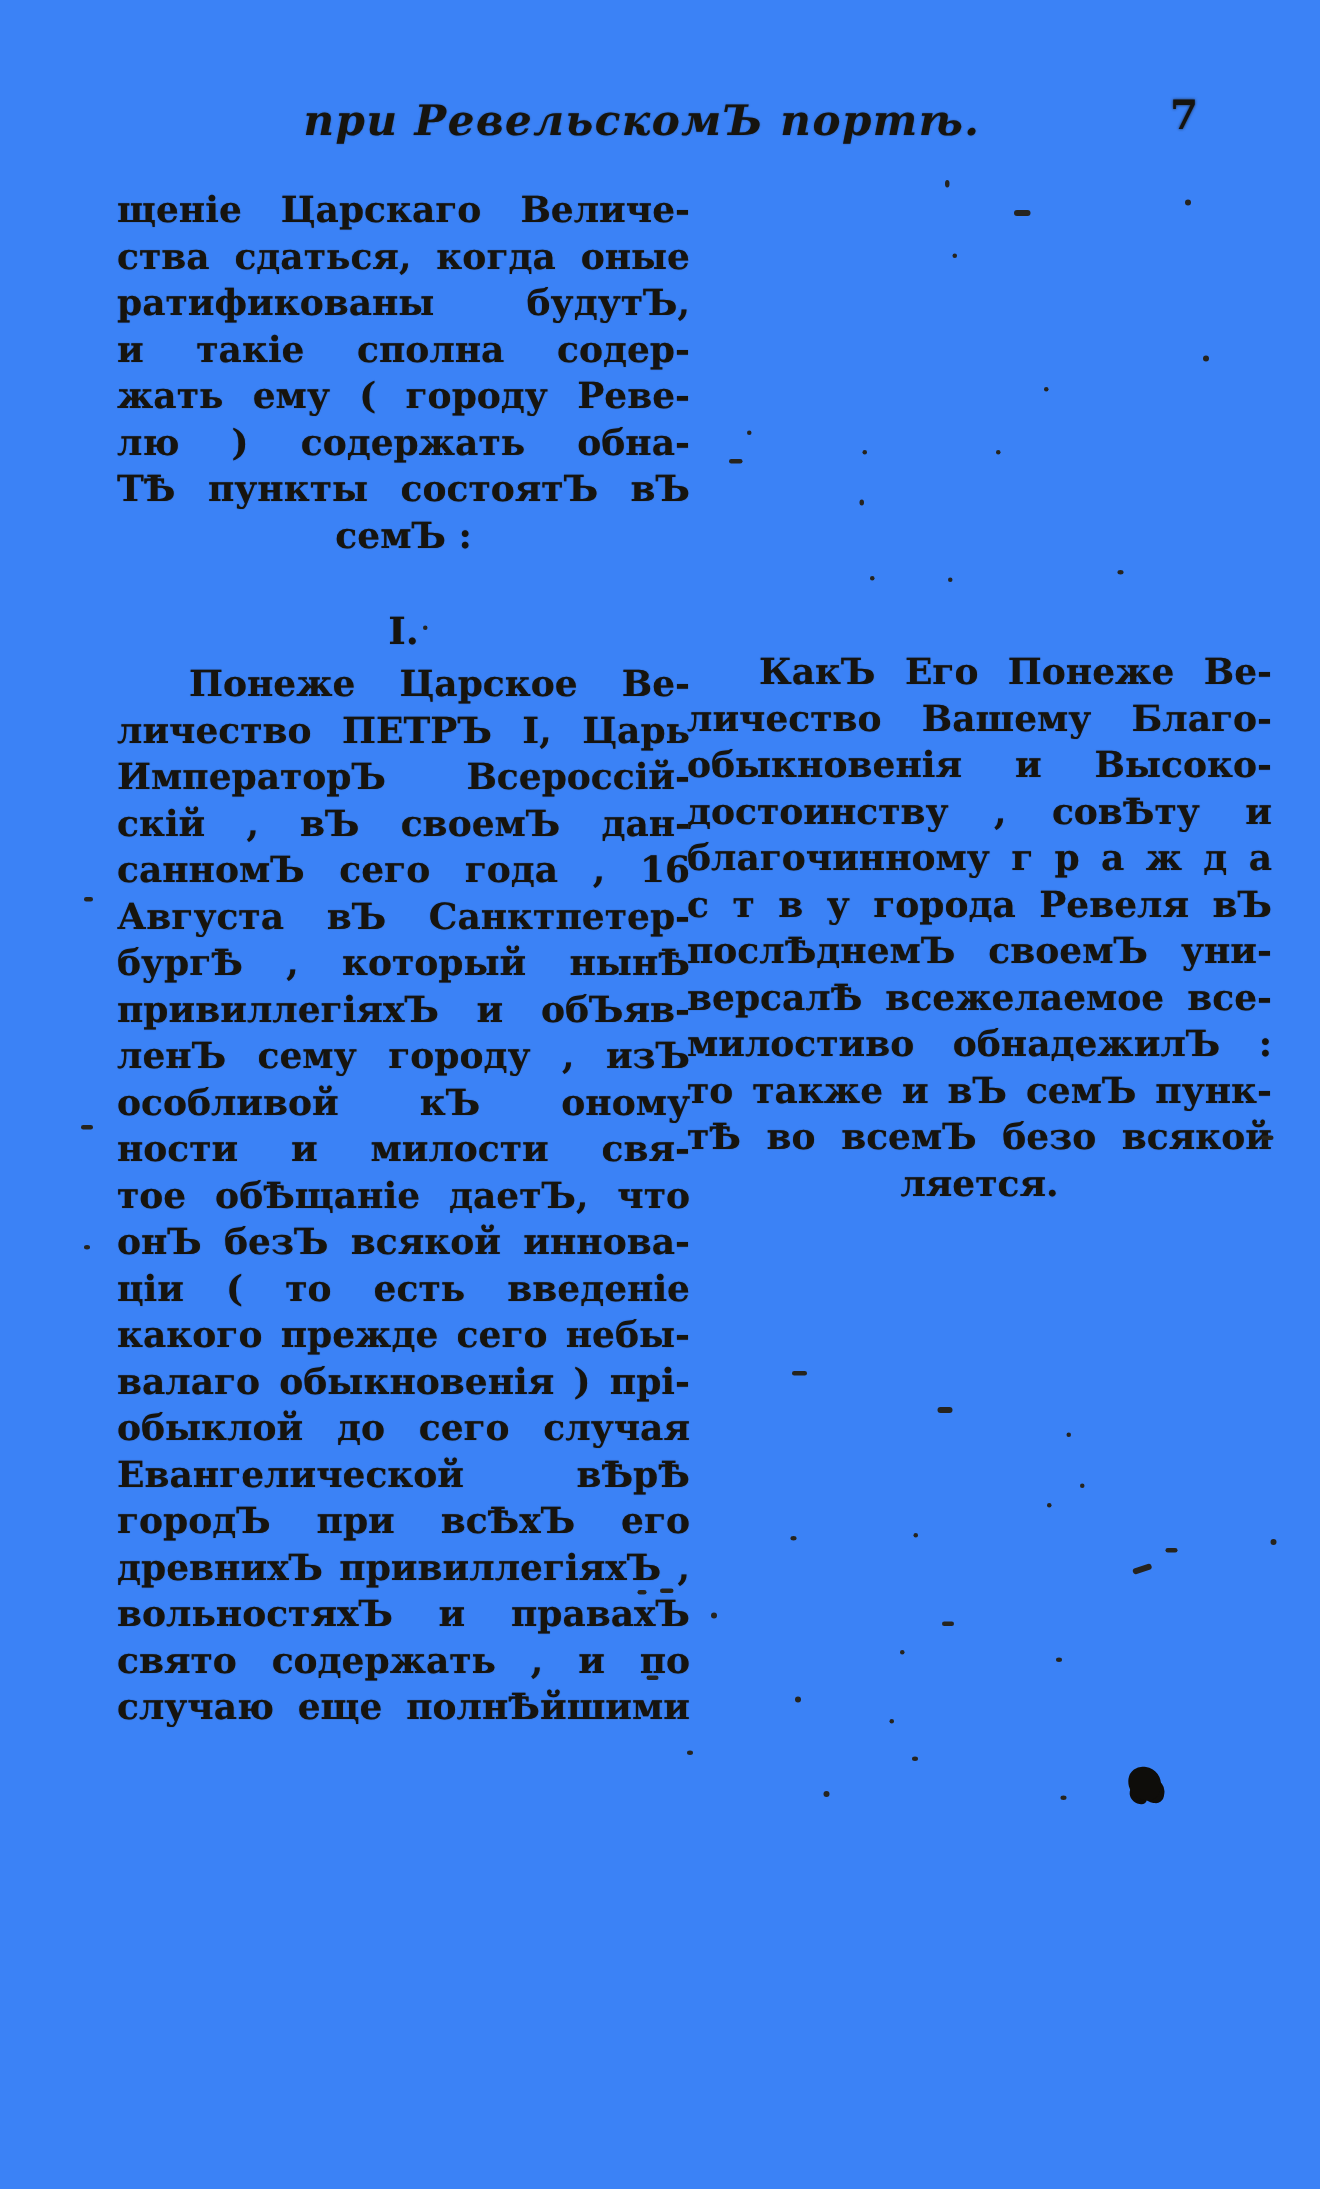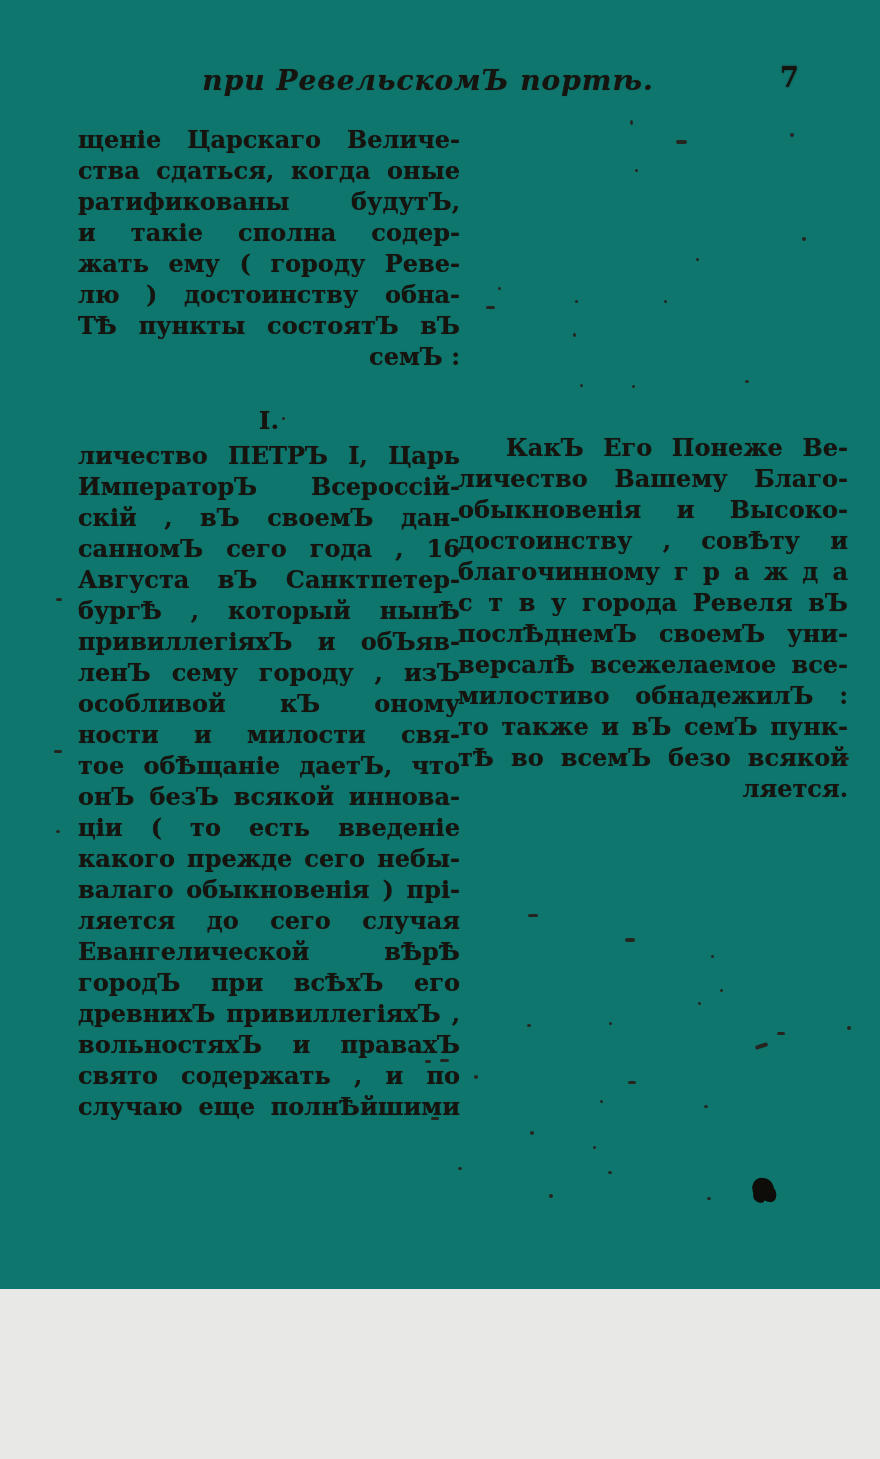--- a/index.html
+++ b/index.html
@@ -1,20 +1,20 @@
 <!DOCTYPE html>
 <html><head>
 <meta charset="utf-8">
 <style>
   html,body{margin:0;padding:0;background:#e8e8e6;}
   .page{
     position:relative;
-    width:880px;height:1289px;
+    width:880px;height:1459px;
     margin:0 auto;
-    background:#0f766e;
+    background:#3b82f6;
     font-family:"DejaVu Serif", serif;
     color:#16140f;
     overflow:hidden;
   }
   .running-header{
     position:absolute;top:64px;left:78px;width:700px;
     text-align:center;
     font-style:italic;font-weight:700;font-size:28px;line-height:34px;
     letter-spacing:1px;
     text-shadow:0 0 1px rgba(20,18,12,.55);
@@ -28,21 +28,21 @@
   .intro-block{top:124px;left:78px;width:382px;}
   .left-column{top:440px;left:78px;width:382px;}
   .right-column{top:432px;left:458px;width:390px;}
   .line{
     height:31px;line-height:31px;overflow:hidden;
     text-align:justify;
     white-space:normal;
     text-shadow:0 0 0.7px rgba(20,18,12,.6);
   }
   .line::after{content:"";display:inline-block;width:100%;height:0;}
-  .short{text-align:right;}
+  .short{text-align:center;}
   .indent{text-indent:48px;}
   .section-label{
     position:absolute;top:405px;left:78px;width:382px;
     text-align:center;font-weight:700;font-size:25px;line-height:31px;
     text-shadow:0 0 0.7px rgba(20,18,12,.6);
   }
   .speck{position:absolute;background:#26241f;border-radius:50%;}
   .dash{border-radius:2px;}
   .ink-blot{
     position:absolute;top:1178px;left:752px;width:22px;height:22px;
@@ -59,44 +59,45 @@
 
   <div class="running-header">при РевельскомЪ портѣ.</div>
   <div class="page-number">7</div>
 
   <div class="col intro-block">
     <div class="line">щеніе Царскаго Величе-</div>
     <div class="line">ства сдаться, когда оные</div>
     <div class="line">ратификованы будутЪ,</div>
     <div class="line">и такіе сполна содер-</div>
     <div class="line">жать ему ( городу Реве-</div>
-    <div class="line">лю ) достоинству обна-</div>
+    <div class="line">лю ) содержать обна-</div>
     <div class="line">ТѢ пункты состоятЪ вЪ</div>
     <div class="line short">семЪ :</div>
   </div>
 
   <div class="section-label">I.</div>
 
   <div class="col left-column">
+    <div class="line indent">Понеже Царское Ве-</div>
     <div class="line">личество ПЕТРЪ I, Царь</div>
     <div class="line">ИмператорЪ Всероссій-</div>
     <div class="line">скій , вЪ своемЪ дан-</div>
     <div class="line">санномЪ сего года , 16</div>
     <div class="line">Августа вЪ Санктпетер-</div>
     <div class="line">бургѢ , который нынѢ</div>
     <div class="line">привиллегіяхЪ и обЪяв-</div>
     <div class="line">ленЪ сему городу , изЪ</div>
     <div class="line">особливой кЪ оному склон-</div>
     <div class="line">ности и милости свя-</div>
     <div class="line">тое обѢщаніе даетЪ, что</div>
     <div class="line">онЪ безЪ всякой иннова-</div>
     <div class="line">ціи ( то есть введеніе</div>
     <div class="line">какого прежде сего небы-</div>
     <div class="line">валаго обыкновенія ) прі-</div>
-    <div class="line">ляется до сего случая</div>
+    <div class="line">обыклой до сего случая</div>
     <div class="line">Евангелической вѢрѢ оный</div>
     <div class="line">городЪ при всѢхЪ его</div>
     <div class="line">древнихЪ привиллегіяхЪ ,</div>
     <div class="line">вольностяхЪ и правахЪ</div>
     <div class="line">свято содержать , и по</div>
     <div class="line">случаю еще полнѢйшими</div>
   </div>
 
   <div class="col right-column">
     <div class="line indent">КакЪ Его Понеже Ве-</div>

